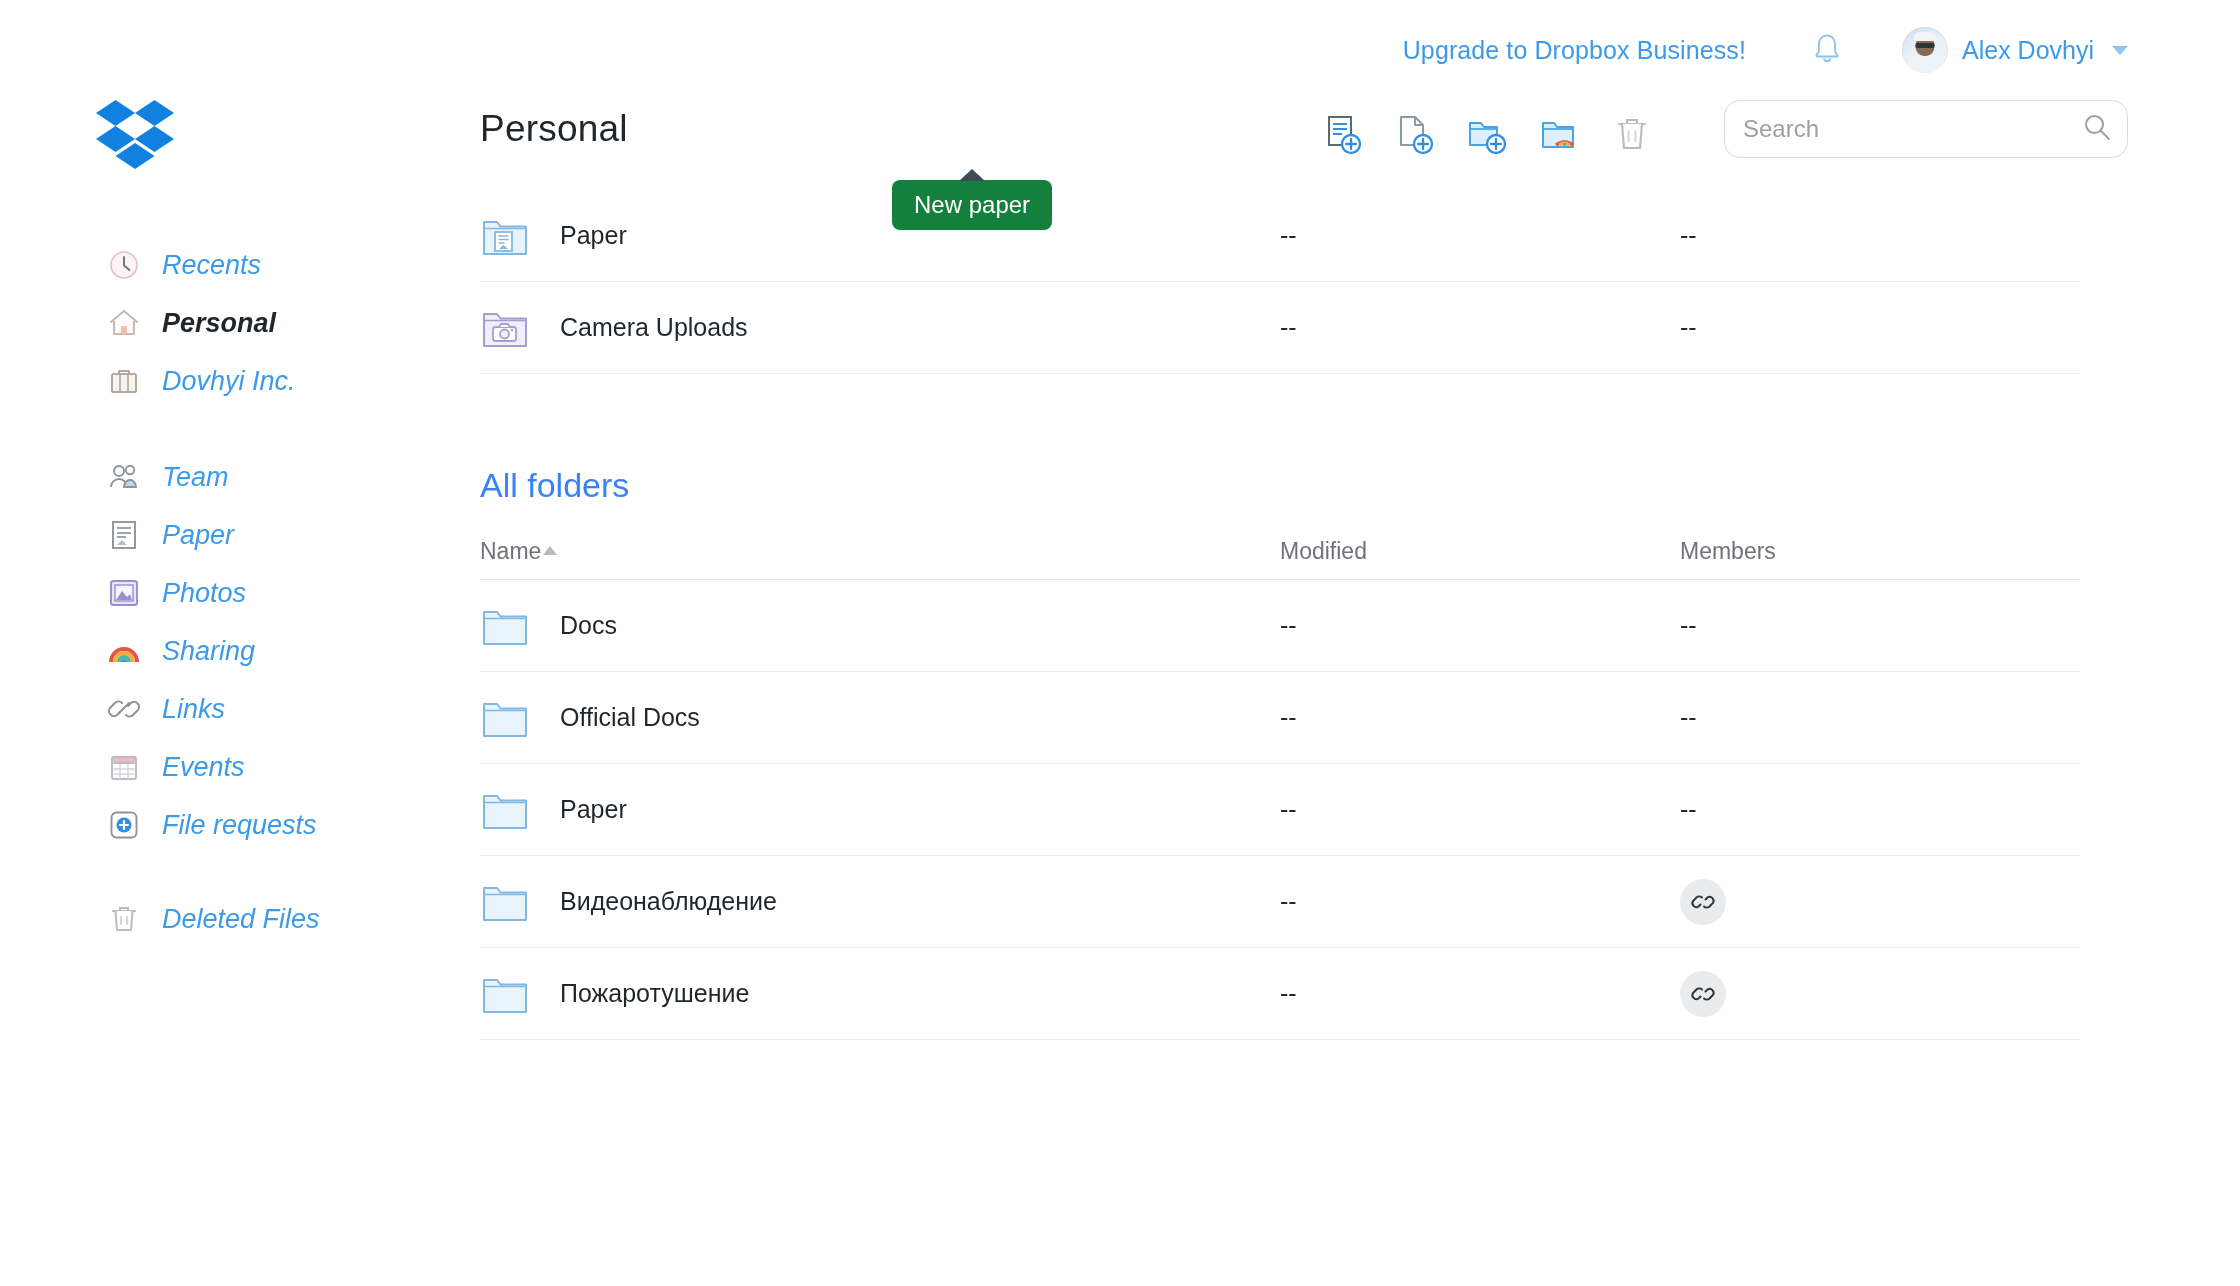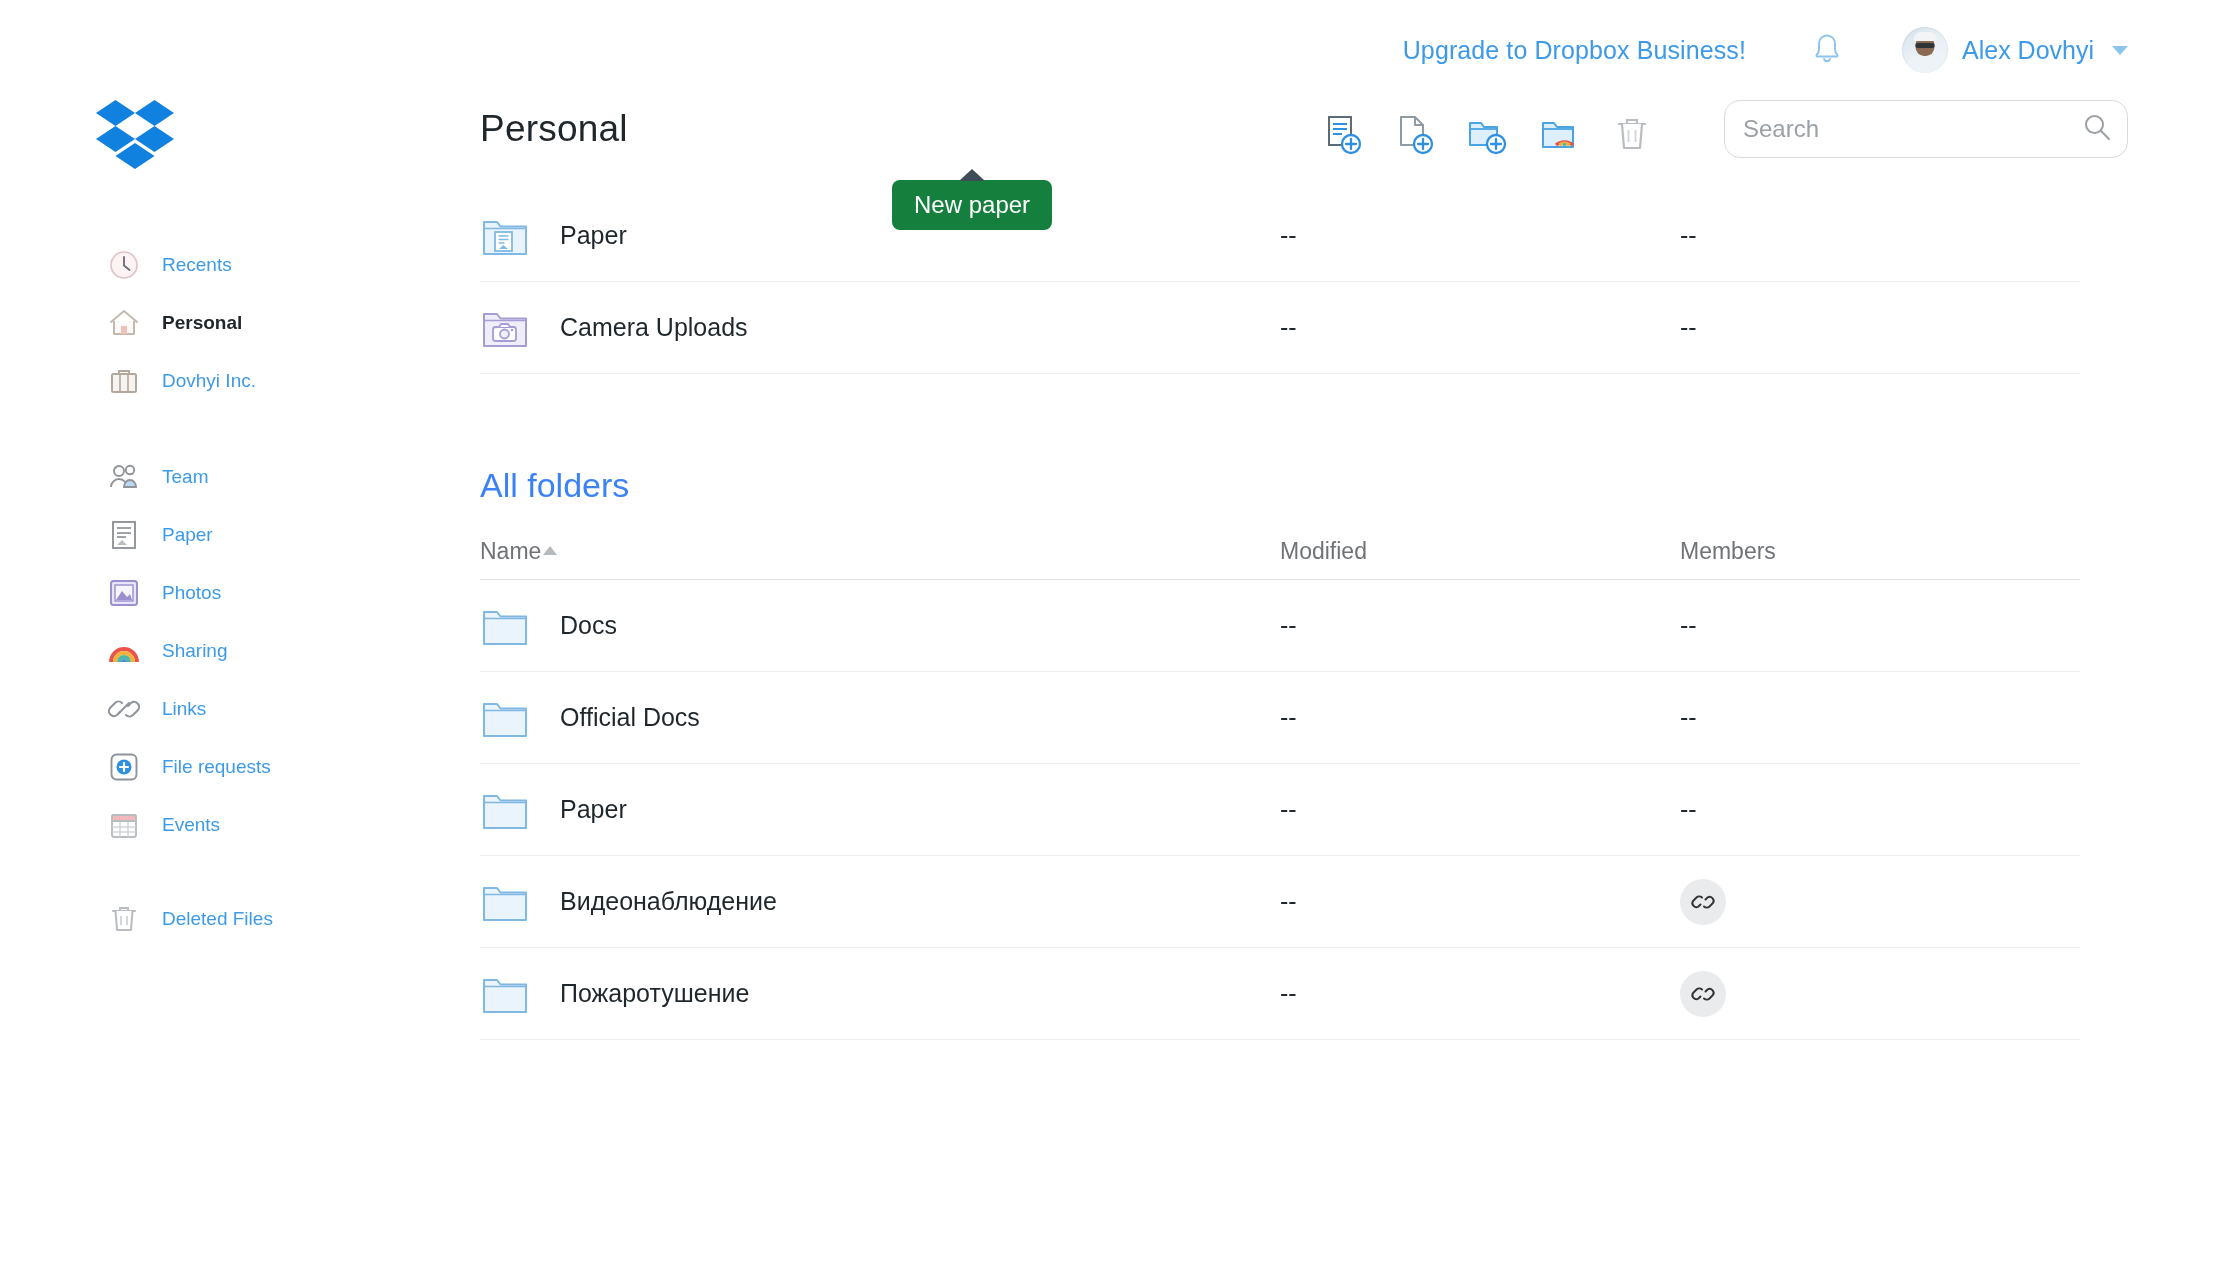--- a/index.html
+++ b/index.html
@@ -60,21 +60,21 @@
 
   
   .sidebar { position: absolute; left: 0; top: 0; width: 480px; height: 1286px; }
   .logo { position: absolute; left: 96px; top: 100px; width: 78px; height: 70px; }
   .nav { position: absolute; left: 0; top: 236px; width: 480px; }
   .nav-item {
     display: flex; align-items: center; height: 58px;
     padding-left: 108px; gap: 22px; text-decoration: none;
   }
   .nav-item .ico { width: 32px; height: 32px; flex: none; display:flex; align-items:center; justify-content:center;}
-  .nav-item .lbl { font-size: 19px; color: #3d9ae8; white-space: nowrap; }
+  .nav-item .lbl { font-size: 27px; color: #3d9ae8; white-space: nowrap; font-style: italic; }
   .nav-item.active .lbl { color: #1f272c; font-weight: bold; }
   .nav-gap-lg { height: 38px; }
   .nav-gap-sm { height: 36px; }
 
   
   .main { position: absolute; left: 480px; top: 0; width: 1760px; height: 1286px; }
   .page-title {
     position: absolute; left: 0; top: 108px;
     font-size: 37px; color: #1f272c; font-weight: normal; letter-spacing: .2px;
   }
@@ -282,42 +282,42 @@
               <path d="M11 19l10-10"></path>
             </g>
           </svg>
         </span>
         <span class="lbl">Links</span>
       </a>
 
       <a class="nav-item" href="#">
         <span class="ico">
           <svg width="30" height="30" viewBox="0 0 30 30">
-            <rect x="2.5" y="2.5" width="25" height="25" rx="5" fill="#fff" stroke="#8e949a" stroke-width="1.9"></rect>
-            <circle cx="15" cy="15" r="7.5" fill="#2f8fe0"></circle>
-            <path d="M15 11v8M11 15h8" stroke="#fff" stroke-width="2.2" stroke-linecap="round"></path>
-          </svg>
-        </span>
-        <span class="lbl">File requests</span>
-      </a>
-
-      <a class="nav-item" href="#">
-        <span class="ico">
-          <svg width="30" height="30" viewBox="0 0 30 30">
             <rect x="3" y="5" width="24" height="22" rx="2" fill="#fff" stroke="#b9bdc1" stroke-width="1.9"></rect>
             <rect x="3" y="5" width="24" height="6" rx="2" fill="#f3b9bc" stroke="#b9bdc1" stroke-width="1.9"></rect>
             <g stroke="#ccd0d3" stroke-width="1.3">
               <line x1="11" y1="12" x2="11" y2="27"></line>
                 <line x1="19" y1="12" x2="19" y2="27"></line>
               <line x1="3" y1="17" x2="27" y2="17"></line>
                 <line x1="3" y1="22" x2="27" y2="22"></line>
             </g>
           </svg>
         </span>
         <span class="lbl">Events</span>
+      </a>
+
+      <a class="nav-item" href="#">
+        <span class="ico">
+          <svg width="30" height="30" viewBox="0 0 30 30">
+            <rect x="2.5" y="2.5" width="25" height="25" rx="5" fill="#fff" stroke="#8e949a" stroke-width="1.9"></rect>
+            <circle cx="15" cy="15" r="7.5" fill="#2f8fe0"></circle>
+            <path d="M15 11v8M11 15h8" stroke="#fff" stroke-width="2.2" stroke-linecap="round"></path>
+          </svg>
+        </span>
+        <span class="lbl">File requests</span>
       </a>
 
       <div class="nav-gap-sm"></div>
 
       <a class="nav-item" href="#">
         <span class="ico">
           <svg width="28" height="30" viewBox="0 0 28 30">
             <path d="M3 7h22" stroke="#b9bdc1" stroke-width="2" stroke-linecap="round"></path>
             <path d="M10 7V4h8v3" fill="none" stroke="#b9bdc1" stroke-width="2"></path>
             <path d="M5.5 7l1.5 19h14l1.5-19" fill="#fff" stroke="#b9bdc1" stroke-width="2" stroke-linejoin="round"></path>

